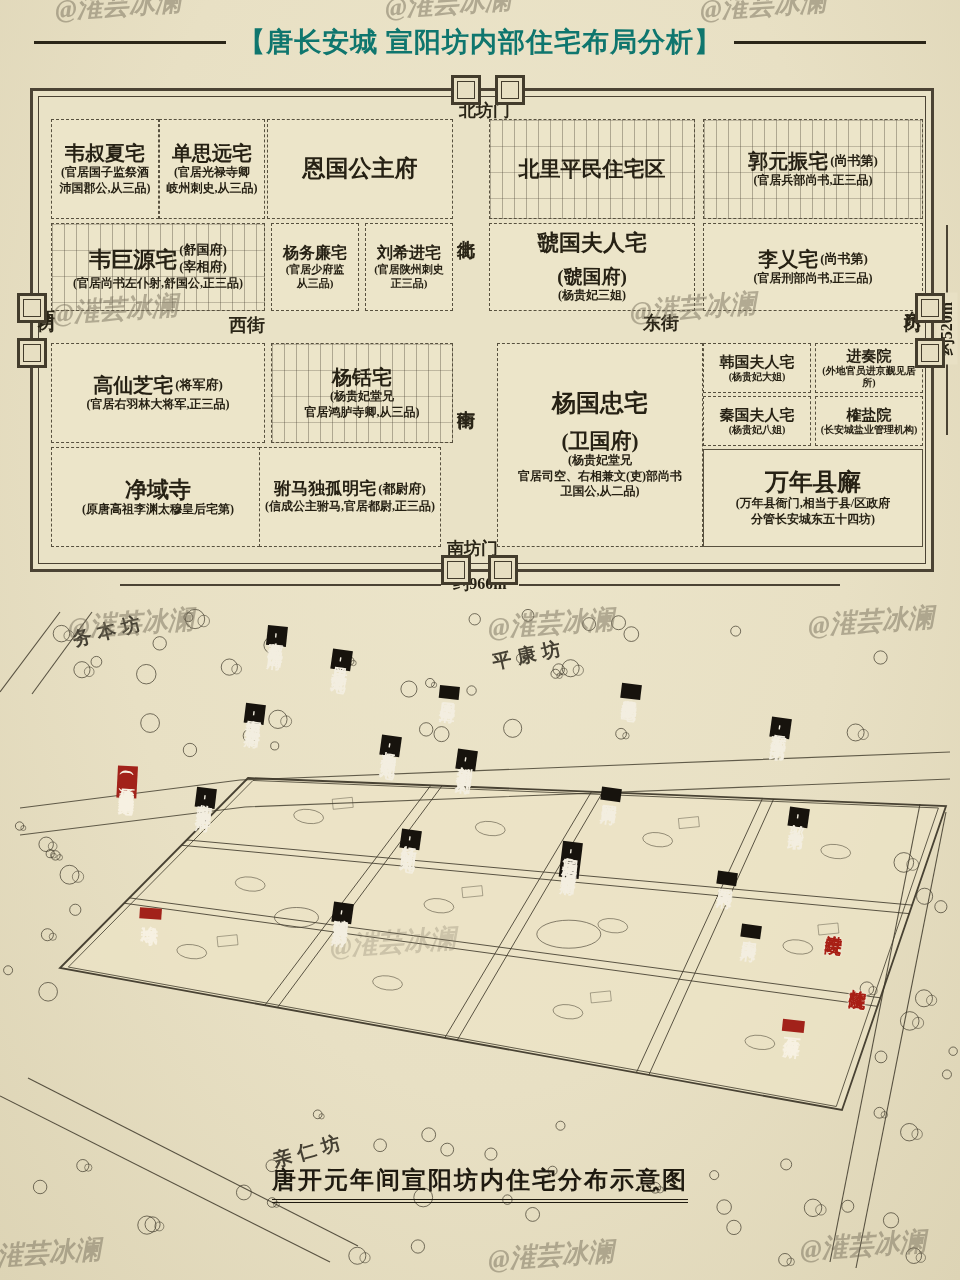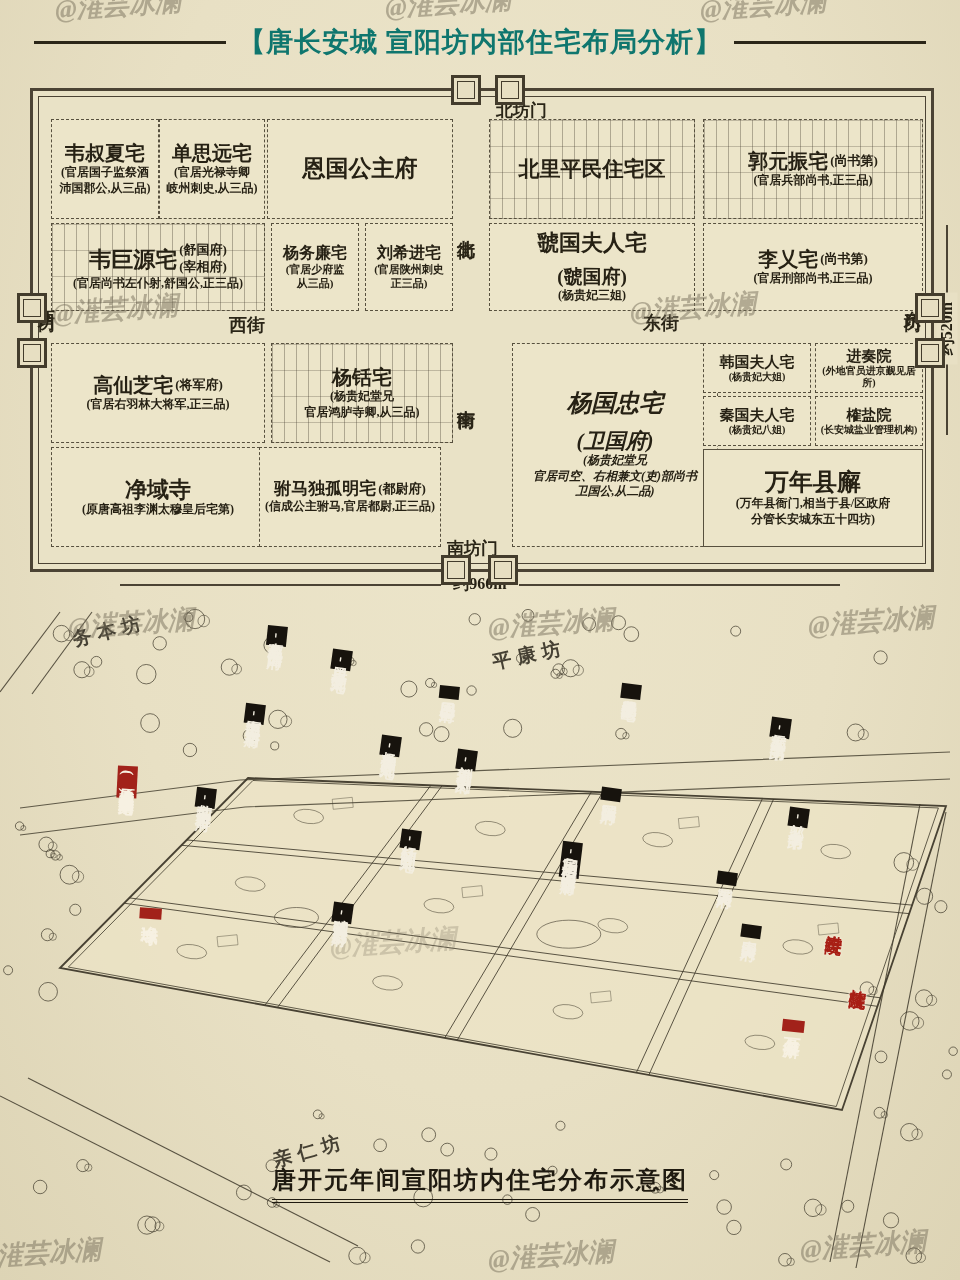--- a/index.html
+++ b/index.html
@@ -39,21 +39,21 @@
   .c-weijuyuan .nm{font-size:22px;}
   .c-yangwulian{left:238px;top:132px;width:88px;height:88px;}
   .c-yangwulian .nm,.c-liuxijin .nm{font-size:16px;}
   .c-yangwulian .sub,.c-liuxijin .sub{font-size:11px;}
   .c-liuxijin{left:332px;top:132px;width:88px;height:88px;}
   .c-guoguo{left:456px;top:132px;width:206px;height:88px;}
   .c-guoguo .nm{font-size:22px;}
   .c-liyi{left:670px;top:132px;width:220px;height:88px;}
   .c-gaoxianzhi{left:18px;top:252px;width:214px;height:100px;}
   .c-yangxian{left:238px;top:252px;width:182px;height:100px;}
-  .c-yangguozhong{left:479px;top:252px;width:206px;height:204px;font-style:italic;}
+  .c-yangguozhong{left:464px;top:252px;width:206px;height:204px;}
   .c-yangguozhong .nm{font-size:24px;}
   .c-yangguozhong .l2{font-size:21px;}
   .c-hanguo{left:670px;top:252px;width:108px;height:50px;}
   .c-jinzouyuan{left:782px;top:252px;width:108px;height:50px;}
   .c-qinguo{left:670px;top:305px;width:108px;height:50px;align-items:center;}
   .c-queyanyuan{left:782px;top:305px;width:108px;height:50px;}
   .cell.small .nm{font-size:15px;}
   .cell.small .sub{font-size:10px;line-height:1.15;}
   .c-jingyusi{left:18px;top:356px;width:214px;height:100px;}
   .c-jingyusi .nm{font-size:22px;}
@@ -62,21 +62,21 @@
   .c-wannian{left:670px;top:358px;width:220px;height:98px;border-style:solid;}
   .c-wannian .nm{font-size:24px;}
 
   .street{position:absolute;font-weight:bold;color:#2a2517;font-size:18px;z-index:3;}
   .vtext{writing-mode:vertical-rl;text-orientation:upright;letter-spacing:2px;line-height:1;}
   .st-north{left:424px;top:134px;}
   .st-south{left:424px;top:304px;}
   .st-west{left:196px;top:222px;}
   .st-east{left:610px;top:220px;}
   .gatelab{position:absolute;font-weight:bold;font-size:17px;color:#2a2517;z-index:4;}
-  .gl-n{left:426px;top:8px;margin-left:37px;}
+  .gl-n{left:426px;top:8px;}
   .gl-s{left:414px;top:446px;}
   .gl-w{left:5px;top:206px;}
   .gl-e{left:871px;top:206px;}
   .gate{position:absolute;width:24px;height:24px;border:3px solid #433c2c;background:#e7dfc2;
         box-shadow:inset 0 0 0 3px #e7dfc2, inset 0 0 0 4px #433c2c;z-index:5;}
   .g-n1{left:418px;top:-16px;} .g-n2{left:462px;top:-16px;}
   .g-s1{left:408px;top:464px;} .g-s2{left:455px;top:464px;}
   .g-w1{left:-16px;top:202px;} .g-w2{left:-16px;top:247px;}
   .g-e1{left:882px;top:202px;} .g-e2{left:882px;top:247px;}
 

